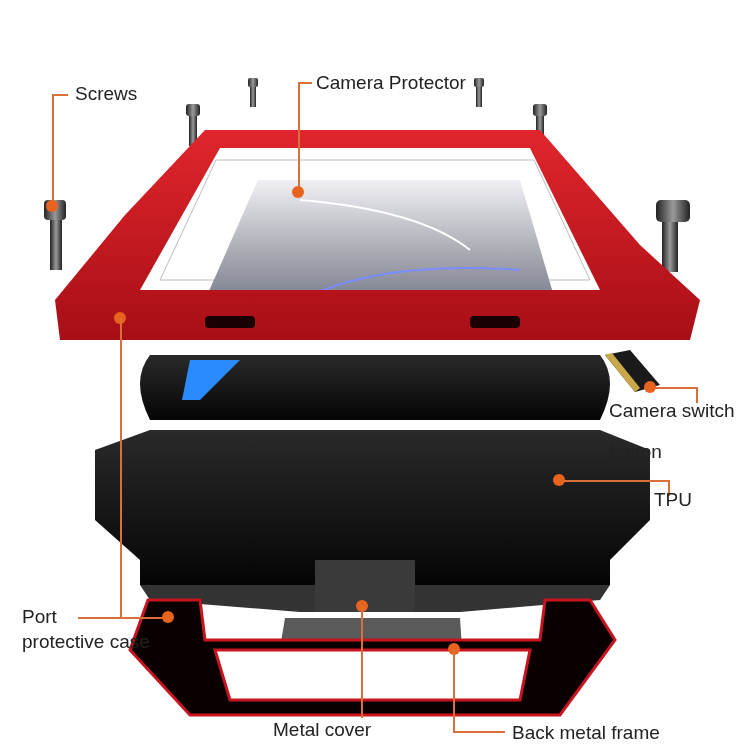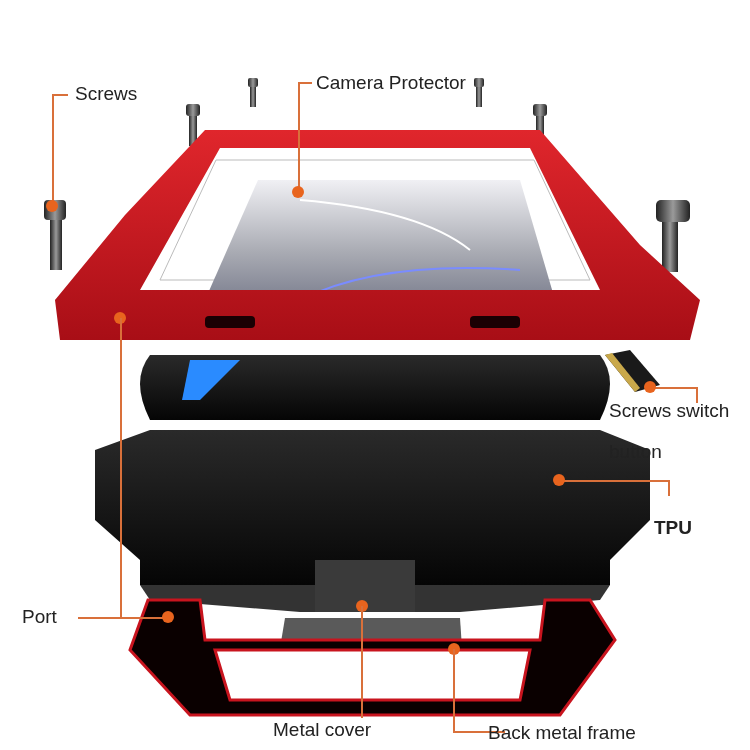--- a/index.html
+++ b/index.html
@@ -105,19 +105,20 @@
 
   <div class="dot" style="left:356px;top:600px;"></div>
   <div class="lead" style="left:361px;top:606px;width:1.5px;height:112px;"></div>
 
   <div class="dot" style="left:448px;top:643px;"></div>
   <div class="lead" style="left:453px;top:649px;width:1.5px;height:83px;"></div>
   <div class="lead" style="left:453px;top:731px;width:52px;height:1.5px;"></div>
 
   <div class="label" style="left:75px;top:82px;">Screws</div>
   <div class="label" style="left:316px;top:71px;">Camera Protector</div>
-  <div class="label" style="left:609px;top:399px;">Screws switch</div>
+  <div class="label" style="left:609px;top:399px;">Camera switch</div>
   <div class="label" style="left:609px;top:424px;margin-top:16px;">button</div>
-  <div class="label" style="left:654px;top:516px;font-weight:bold;">TPU</div>
+  <div class="label" style="left:654px;top:488px;">TPU</div>
   <div class="label" style="left:22px;top:605px;">Port</div>
+  <div class="label" style="left:22px;top:630px;">protective case</div>
   <div class="label" style="left:273px;top:718px;">Metal cover</div>
-  <div class="label" style="left:488px;top:721px;">Back metal frame</div>
+  <div class="label" style="left:512px;top:721px;">Back metal frame</div>
 </div>
 
 </body></html>

